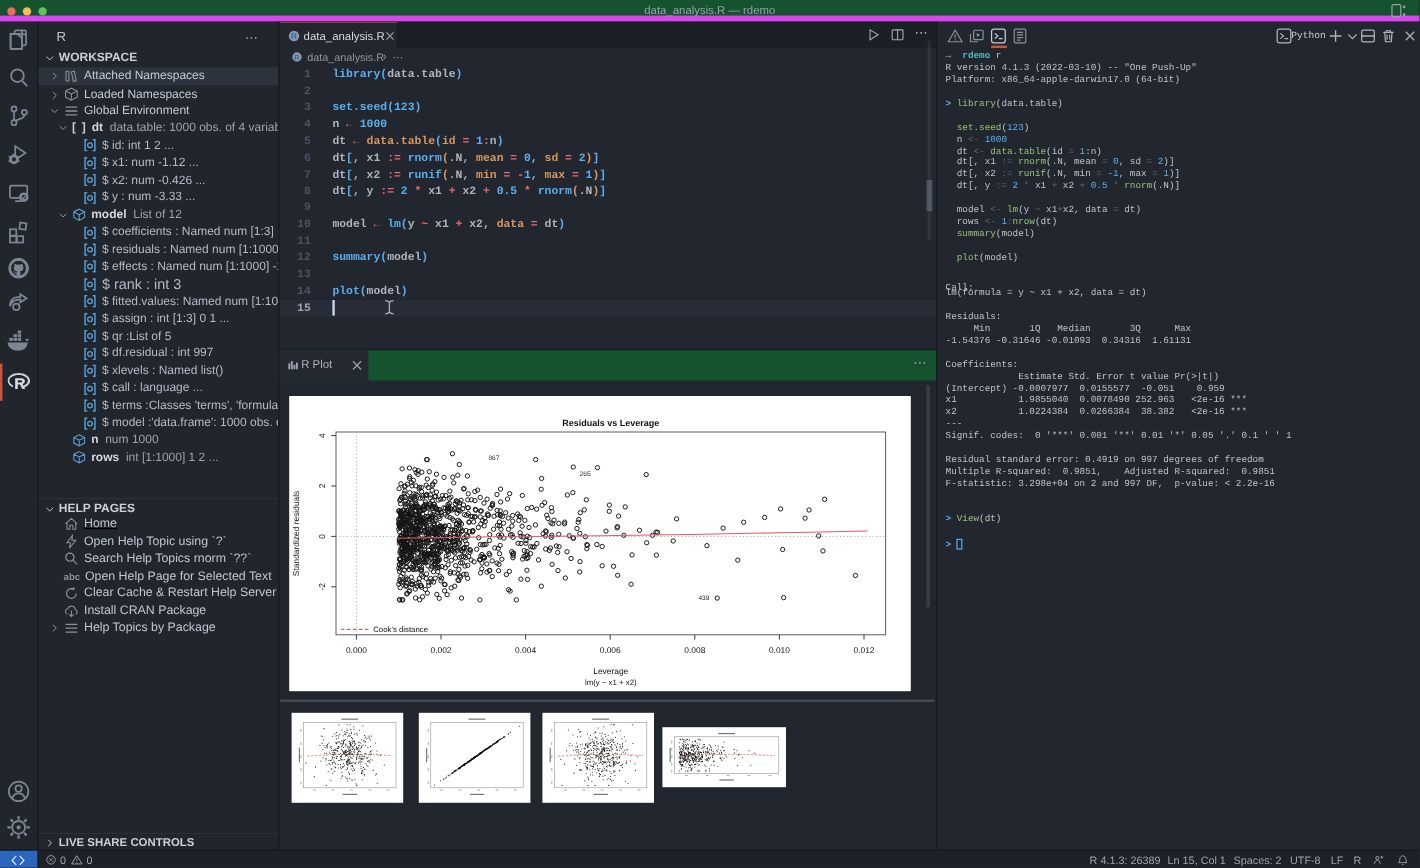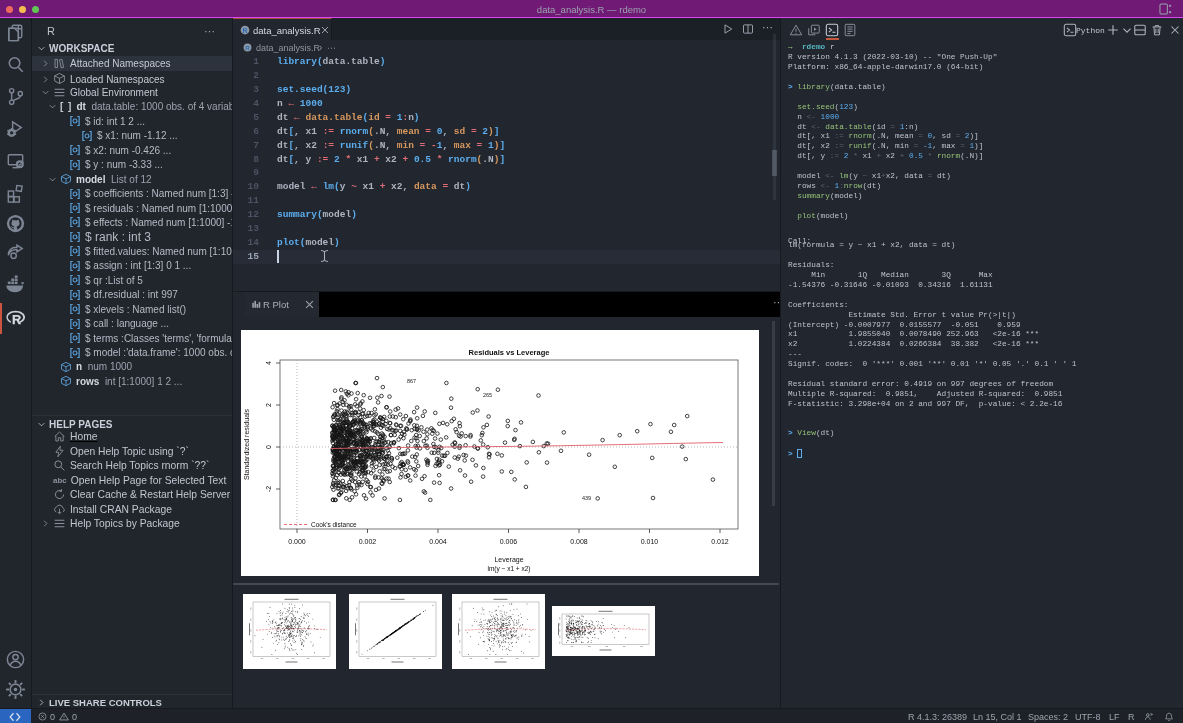--- a/index.html
+++ b/index.html
@@ -3,21 +3,21 @@
 <style>
 * { margin:0; padding:0; box-sizing:border-box; }
 html,body { width:1183px; height:723px; overflow:hidden; background:#22262e; }
 body { font-family:"Liberation Sans",sans-serif; }
 .mono { font-family:"Liberation Mono",monospace; }
 #app { position:relative; width:1183px; height:723px; }
 </style></head>
 <body>
 <div id="app">
 
-<div style="position:absolute;left:0;top:0;width:1183px;height:18px;background:#701a75;border-bottom:1px solid #d946ef">
+<div style="position:absolute;left:0;top:0;width:1183px;height:18px;background:#14532d;border-bottom:5px solid #d946ef">
   <div style="position:absolute;left:6px;top:5.5px;width:7px;height:7px;border-radius:50%;background:#ee6a5f"></div>
   <div style="position:absolute;left:19px;top:5.5px;width:7px;height:7px;border-radius:50%;background:#f5bd4f"></div>
   <div style="position:absolute;left:32px;top:5.5px;width:7px;height:7px;border-radius:50%;background:#61c454"></div>
   <div style="position:absolute;left:0;top:4px;width:100%;text-align:center;color:#9ba2ae;font-size:9.5px">data_analysis.R — rdemo</div>
   <svg style="position:absolute;right:11px;top:3px" width="13" height="12" viewBox="0 0 14 13">
         <g stroke="#9ba2ae" stroke-width="1.1" fill="none">
           <rect x="1" y="1" width="8" height="11" rx="1.5"></rect>
           <circle cx="12" cy="3" r="1.2" fill="#9ba2ae" stroke="none"></circle>
           <circle cx="12" cy="10" r="1.2" fill="#9ba2ae" stroke="none"></circle>
         </g>
@@ -194,21 +194,21 @@
         <svg width="12" height="12" viewBox="0 0 16 16" style="flex:none">
           <g stroke="#5a9fd6" stroke-width="1.6" fill="none">
             <path d="M5 2 H2.5 V14 H5 M11 2 H13.5 V14 H11"></path>
           </g>
           <circle cx="8" cy="8" r="2.6" stroke="#5a9fd6" stroke-width="1.4" fill="none"></circle>
           <path d="M10.6 8 v1.2" stroke="#5a9fd6" stroke-width="1.4"></path>
         </svg>
         <span style="width:4px;flex:none"></span>
         <span style="color:#b4bbc6;font-size:10px;white-space:pre">$ id: int 1 2 ...</span>
       </div>
-      <div style="position:absolute;left:12px;top:110.7px;width:201px;height:14.4px;display:flex;align-items:center;">
+      <div style="position:absolute;left:0;top:110.7px;width:201px;height:14.4px;display:flex;align-items:center;">
         <span style="width:24px;flex:none"></span>
         <span style="width:11px;flex:none"></span>
         <span style="width:2px;flex:none"></span>
         <svg width="12" height="12" viewBox="0 0 16 16" style="flex:none">
           <g stroke="#5a9fd6" stroke-width="1.6" fill="none">
             <path d="M5 2 H2.5 V14 H5 M11 2 H13.5 V14 H11"></path>
           </g>
           <circle cx="8" cy="8" r="2.6" stroke="#5a9fd6" stroke-width="1.4" fill="none"></circle>
           <path d="M10.6 8 v1.2" stroke="#5a9fd6" stroke-width="1.4"></path>
         </svg>
@@ -614,21 +614,21 @@
           <g stroke="#a9b0ba" stroke-width="1.1" fill="none">
             <path d="M2 1.5 C3.5 1.5 4.8 2 5.5 3 C6.2 2 7.5 1.5 9 1.5 M2 12.5 C3.5 12.5 4.8 12 5.5 11 C6.2 12 7.5 12.5 9 12.5 M5.5 3 L5.5 11"></path>
           </g>
         </svg>
       </div>
 
   <div style="position:absolute;left:540px;top:16px;width:3px;height:166px;background:rgba(130,140,155,0.15)"></div>
   <div style="position:absolute;left:539px;top:132px;width:5px;height:26px;background:rgba(150,160,175,0.35)"></div>
 
   <div style="position:absolute;left:0;top:273px;width:548px;height:417px;background:#22262e;border-top:1px solid #161a20">
-    <div style="position:absolute;left:12px;top:0;width:548px;height:25px;background:#000000">
+    <div style="position:absolute;left:0;top:0;width:548px;height:25px;background:#14532d">
       <div style="position:absolute;left:0;top:0;width:74px;height:25px;background:#232831">
         <svg style="position:absolute;left:6px;top:7px" width="10" height="10" viewBox="0 0 16 16">
               <g fill="#9ba2ae">
                 <rect x="2" y="6" width="2.6" height="8"></rect>
                 <rect x="5.4" y="3" width="2.6" height="11"></rect>
                 <rect x="8.8" y="8" width="2.6" height="6"></rect>
                 <rect x="12.2" y="5" width="2.6" height="9"></rect>
               </g>
             </svg>
         <span style="position:absolute;left:18px;top:7px;color:#aab1bc;font-size:9.5px">R Plot</span>

